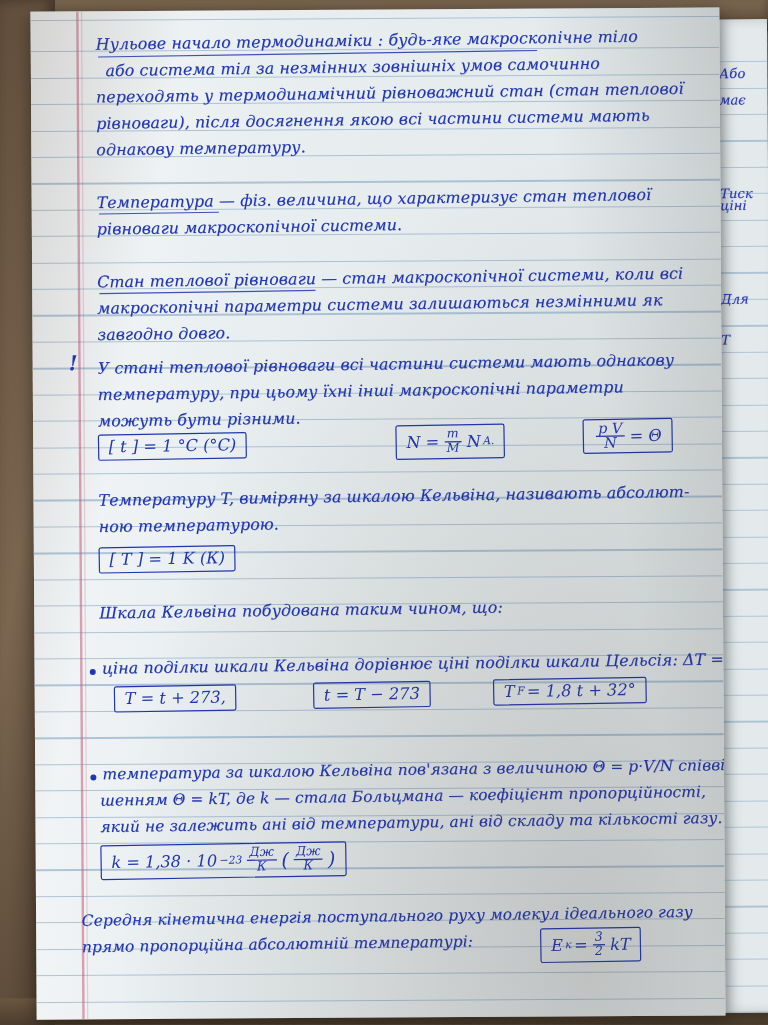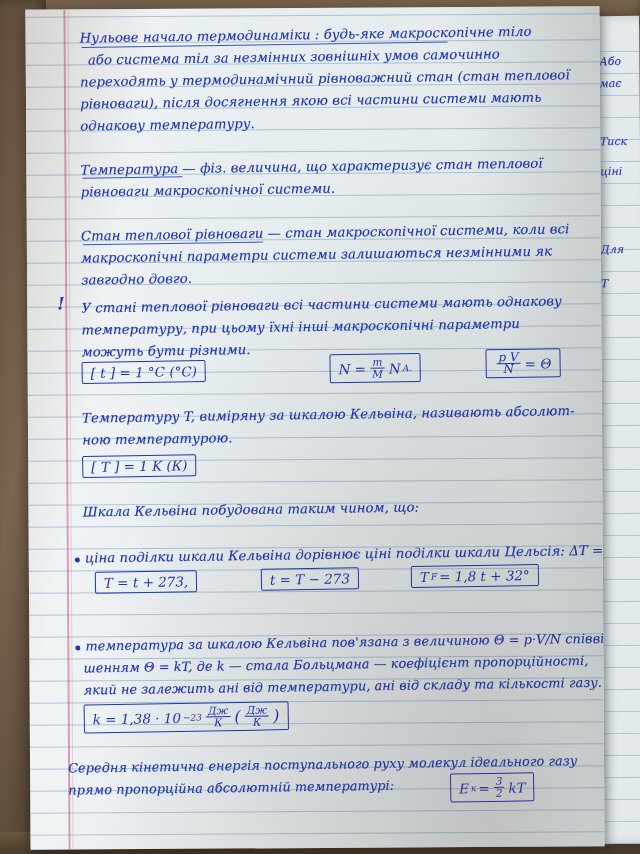--- a/index.html
+++ b/index.html
@@ -205,21 +205,21 @@
 <div class="photo">
   <div class="desk-texture"></div>
   <div class="desk-top"></div>
   <div class="desk-strip"></div>
   <div class="desk-bottom"></div>
 
   <div class="next-page">
     <div class="ruling"></div>
     <div class="next-text" style="top:40px">Або</div>
     <div class="next-text" style="top:62px">має</div>
-    <div class="next-text" style="top:120px">Тиск</div>
+    <div class="next-text" style="top:140px">Тиск</div>
     <div class="next-text" style="top:150px">ціні</div>
     <div class="next-text" style="top:228px">Для</div>
     <div class="next-text" style="top:262px">T</div>
   </div>
 
   <div class="page">
     <div class="ruling"></div>
     <div class="margin-line"></div>
     <div class="margin-line second"></div>
 

